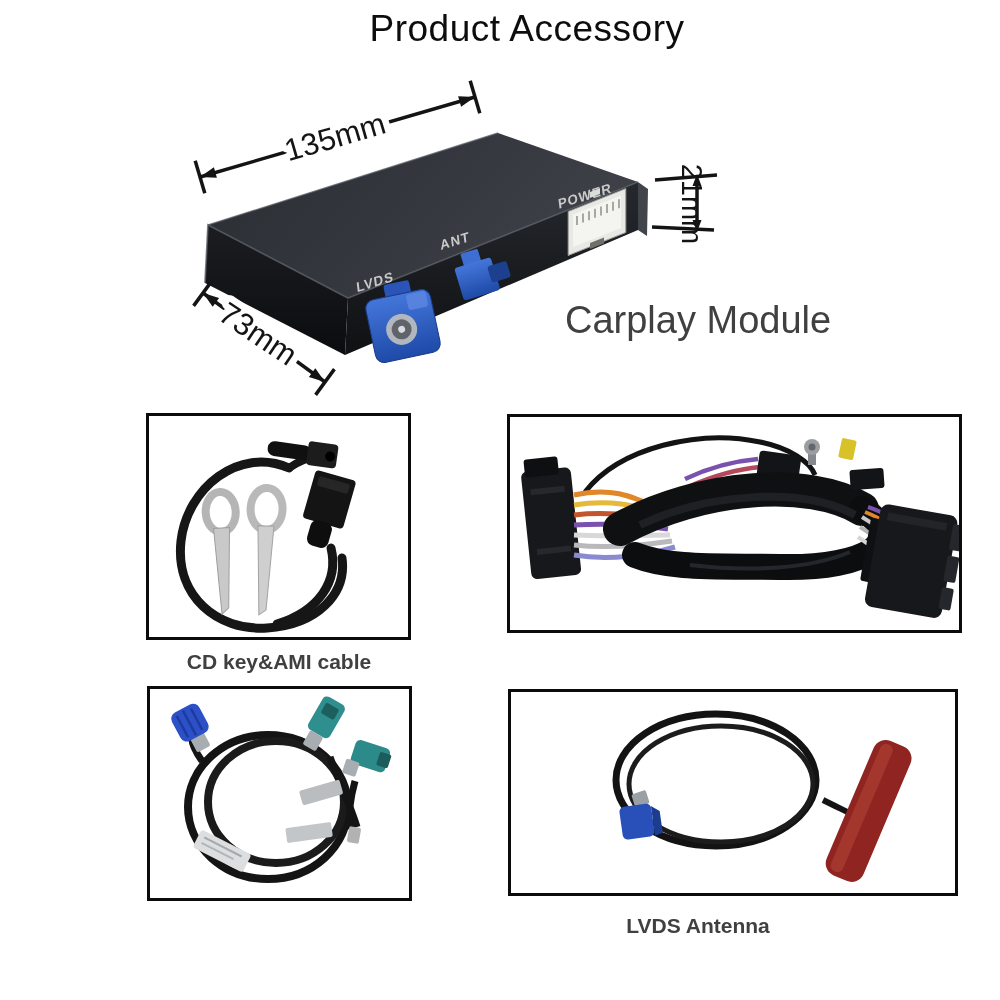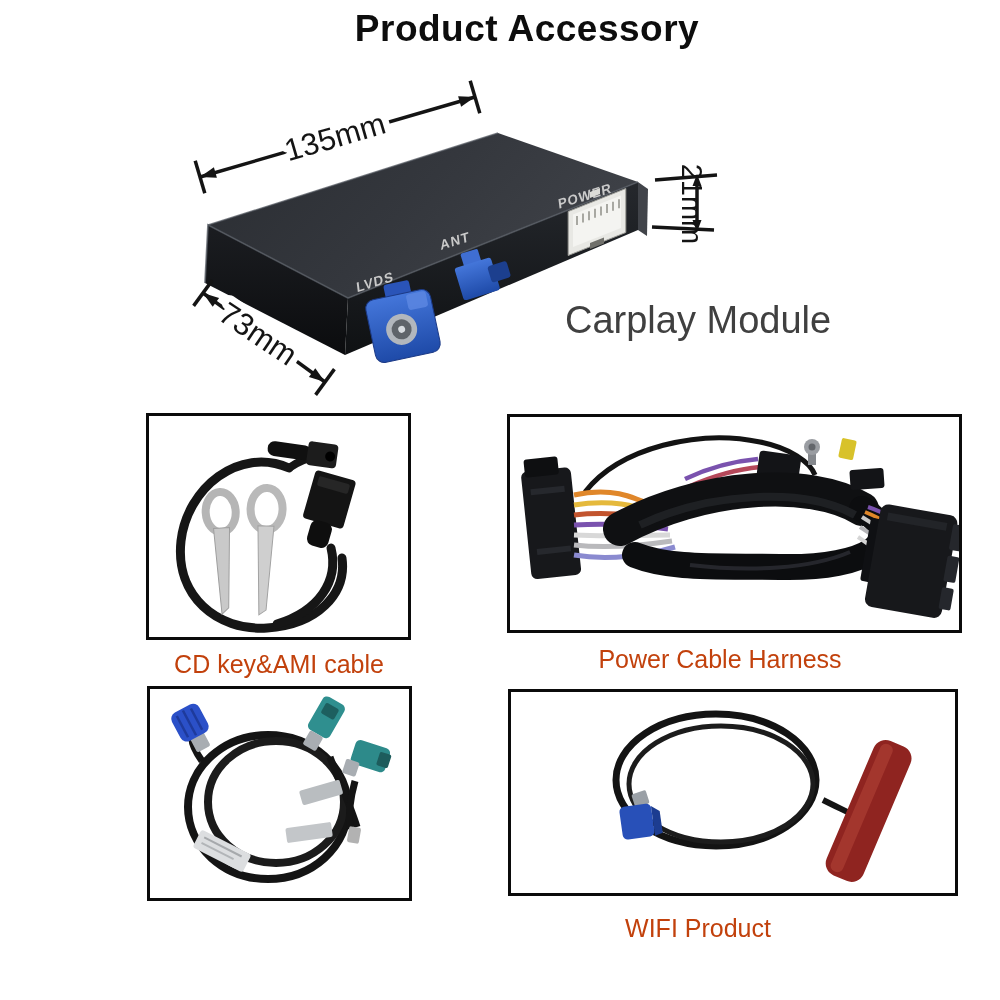--- a/index.html
+++ b/index.html
@@ -2,32 +2,32 @@
 <html><head>
 <meta charset="utf-8">
 <style>
   html,body{margin:0;padding:0;background:#ffffff;}
   .canvas{
     position:relative;width:1000px;height:1000px;background:#ffffff;
     font-family:"Liberation Sans",sans-serif;overflow:hidden;color:#141414;
   }
   .title{
     position:absolute;top:8px;left:527px;transform:translateX(-50%);
-    font-size:37px;font-weight:700;color:#0d0d0d;white-space:nowrap;letter-spacing:.5px;text-align:right;
+    font-size:37px;font-weight:400;color:#0d0d0d;white-space:nowrap;letter-spacing:.5px;text-align:right;
   }
   .module-svg{position:absolute;left:140px;top:60px;width:590px;height:345px;}
   .module-caption{
     position:absolute;left:565px;top:299px;font-size:38px;font-weight:400;
     color:#404040;white-space:nowrap;
   }
   .card{position:absolute;border:3px solid #0b0b0b;background:#ffffff;}
   .card svg{display:block;width:100%;height:100%;}
   .card-label{
-    position:absolute;transform:translateX(-50%);font-size:25px;color:#c2410c;
-    white-space:nowrap;font-weight:400;
+    position:absolute;transform:translateX(-50%);font-size:21px;color:#404040;
+    white-space:nowrap;font-weight:700;
   }
   #card-1{left:146px;top:413px;width:259px;height:221px;}
   #card-2{left:507px;top:414px;width:449px;height:213px;}
   #card-3{left:147px;top:686px;width:259px;height:209px;}
   #card-4{left:508px;top:689px;width:444px;height:201px;}
   #label-1{left:279px;top:650px;}
   #label-2{left:720px;top:645px;}
   #label-3{left:280px;top:915px;}
   #label-4{left:698px;top:914px;}
   svg text{font-family:"Liberation Sans",sans-serif;}
@@ -217,21 +217,20 @@
       <g transform="rotate(10 400 145)">
         <rect x="354" y="108" width="12" height="64" rx="3" fill="#0f1013"></rect>
         <rect x="362" y="92" width="78" height="104" rx="8" fill="#17181b"></rect>
         <rect x="436" y="100" width="12" height="26" rx="2" fill="#25272c"></rect>
         <rect x="436" y="132" width="12" height="26" rx="2" fill="#25272c"></rect>
         <rect x="436" y="164" width="12" height="22" rx="2" fill="#25272c"></rect>
         <rect x="370" y="100" width="60" height="8" fill="#222428"></rect>
       </g>
     </svg>
   </div>
-  <div class="card-label" id="label-2">Power Cable Harness</div>
 
   <div class="card" id="card-3">
     <svg viewBox="0 0 259 209">
       <g fill="none">
         <ellipse cx="118" cy="118" rx="80" ry="72" stroke="#141414" stroke-width="8"></ellipse>
         <ellipse cx="126" cy="113" rx="68" ry="61" stroke="#1b1b1b" stroke-width="8"></ellipse>
       </g>
       <path d="M 52,72 C 45,62 42,56 42,50" stroke="#141414" stroke-width="7" fill="none"></path>
       <g transform="rotate(-28 45 40)">
         <rect x="36" y="44" width="15" height="18" rx="2" fill="#a8adb2"></rect>
@@ -277,15 +276,15 @@
         <rect x="110" y="113" width="32" height="33" rx="5" fill="#2850b8"></rect>
         <polygon points="142,116 150,122 150,144 142,146" fill="#1c3c90"></polygon>
       </g>
       <path d="M 312,108 C 330,117 345,124 356,130" stroke="#141414" stroke-width="6" fill="none"></path>
       <g transform="rotate(23 358 118)">
         <rect x="338" y="46" width="40" height="146" rx="13" fill="#8f2420"></rect>
         <rect x="344" y="50" width="13" height="138" rx="6" fill="#a73a30" opacity="0.85"></rect>
       </g>
     </svg>
   </div>
-  <div class="card-label" id="label-4">WIFI Product</div>
+  <div class="card-label" id="label-4">LVDS Antenna</div>
 
 </div>
 
 </body></html>

